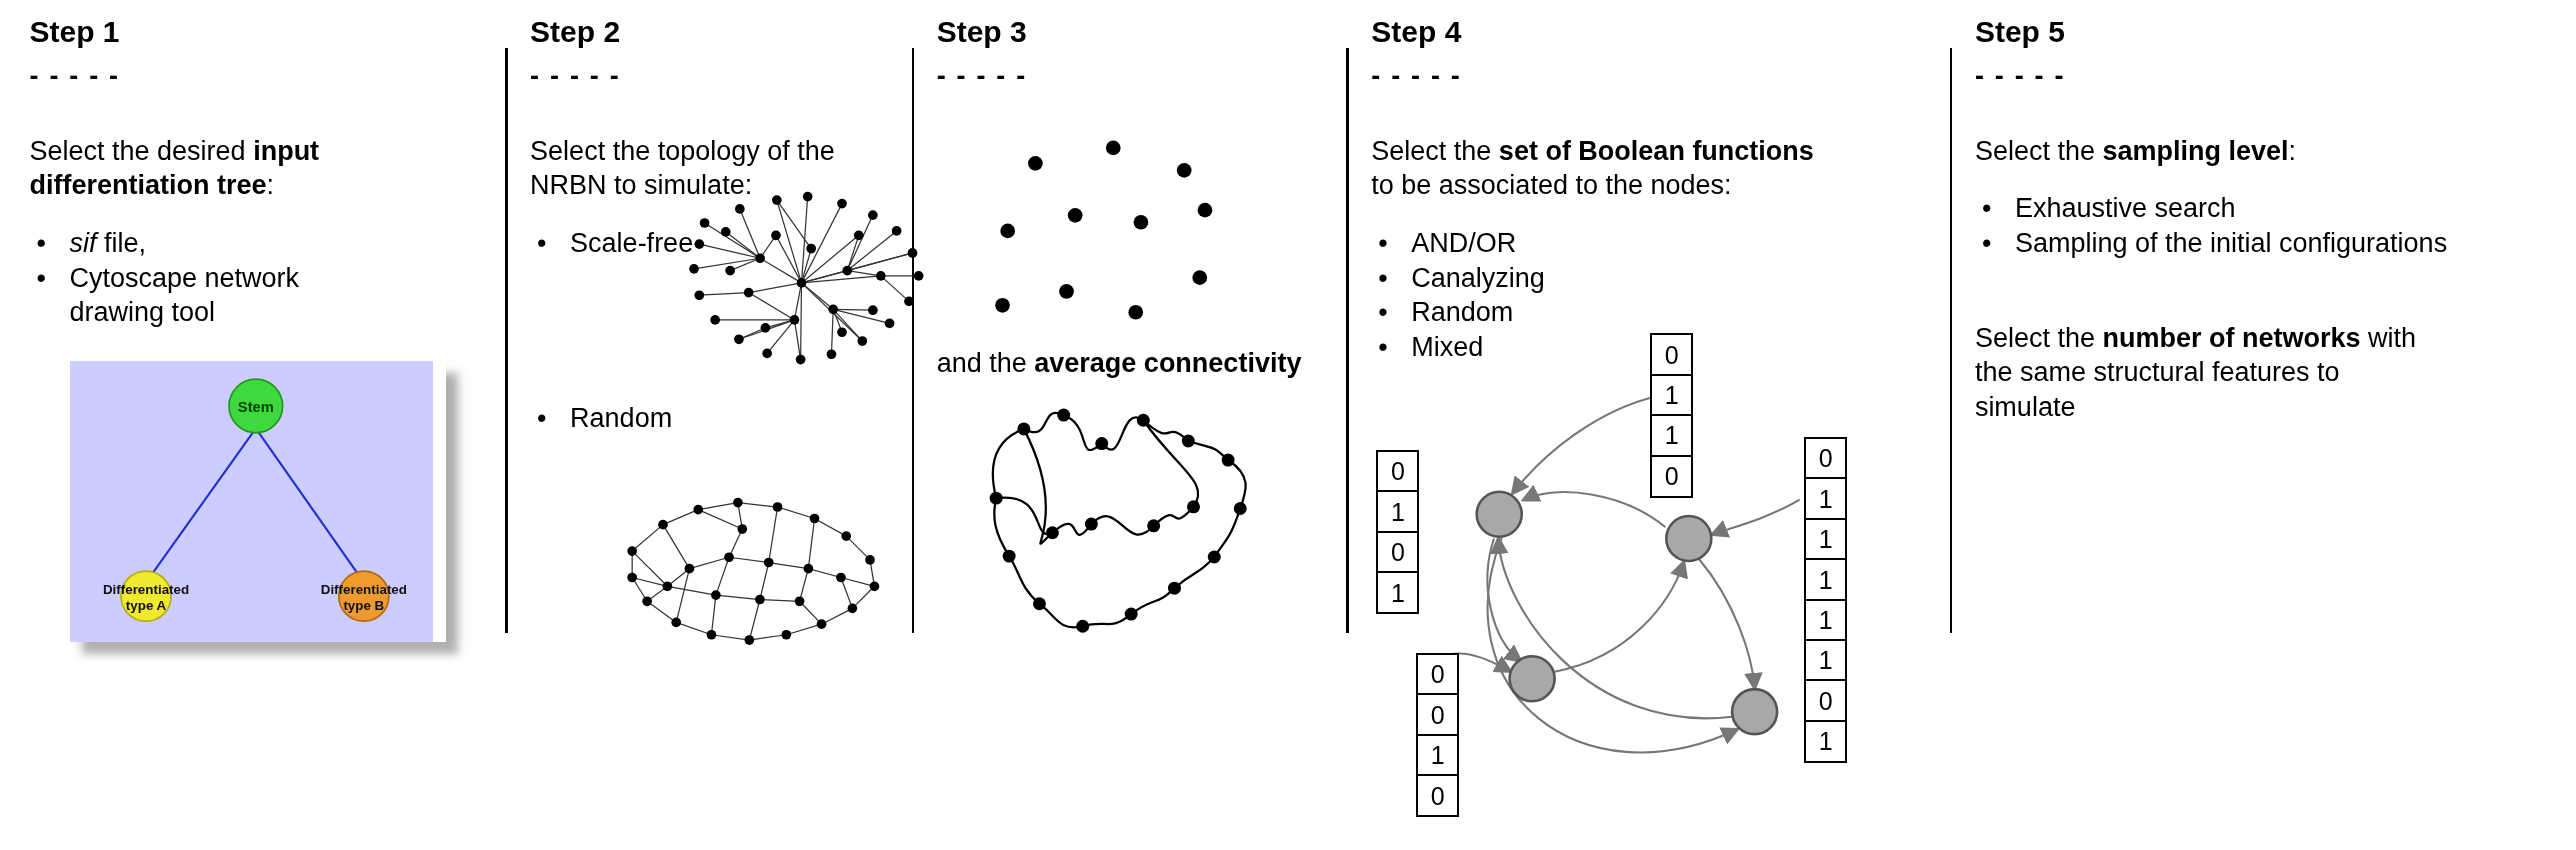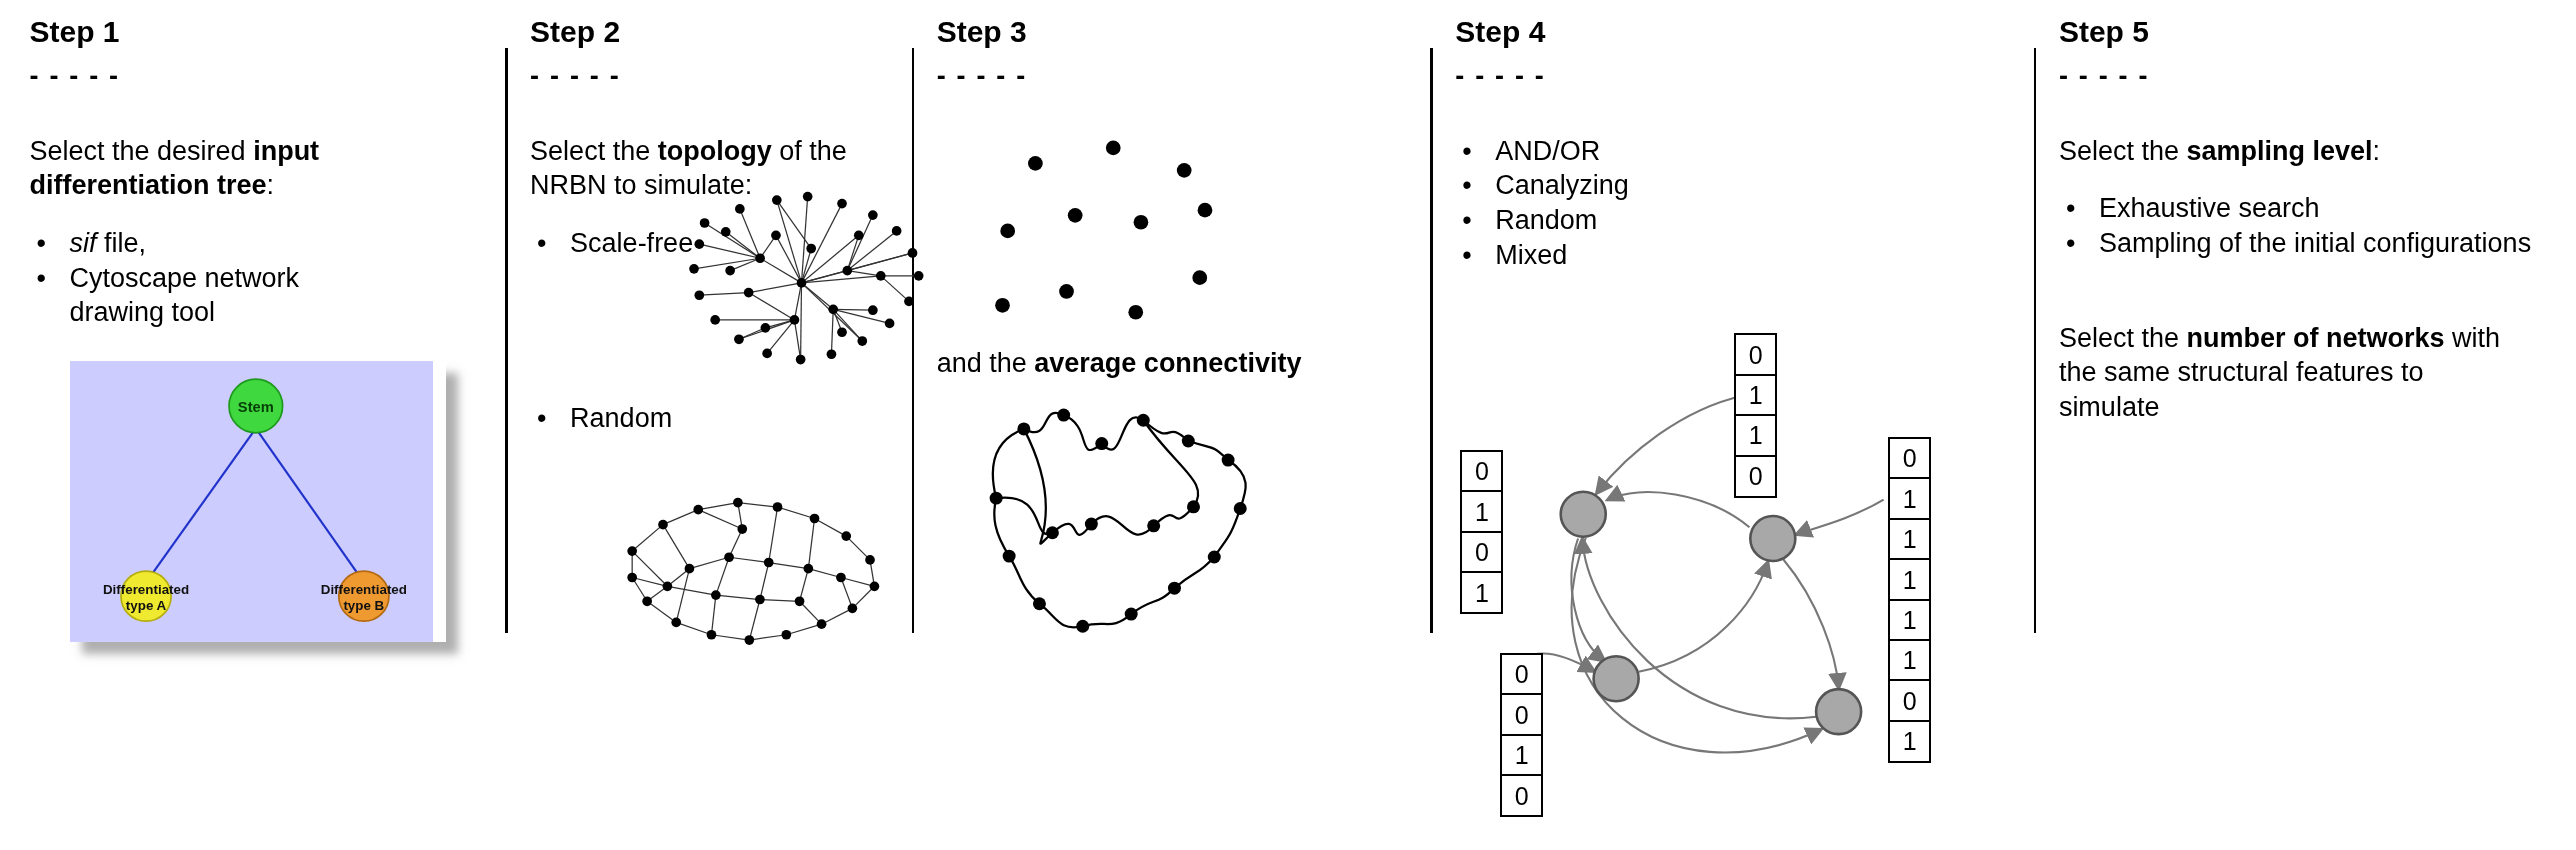--- a/index.html
+++ b/index.html
@@ -1,20 +1,20 @@
 <!DOCTYPE html>
 <html style="font-size:14px"><head>
 <meta charset="utf-8">
 <style>
   *{box-sizing:border-box;margin:0;padding:0}
   html,body{width:2576px;height:851px;overflow:hidden;background:#ffffff}
   body{font-family:"Liberation Sans",sans-serif;color:#000;font-size:27px;line-height:1.29}
   .figure{display:flex;padding:13px 0 0 7px;position:relative;height:100%}
   .col{position:relative;padding:0 7px 0 22.5px;flex:none}
-  .col-1{width:498px}.col-2{width:404px}.col-3{width:516px}.col-4{width:601px}.col-5{width:519px}
+  .col-1{width:498px}.col-2{width:404px}.col-3{width:432px}.col-4{width:601px}.col-5{width:519px}
   .divider{flex:none;width:2.6px;height:585px;margin-top:35px;background:#000}
   .step-title{font-size:30px;font-weight:bold;margin:0 0 7px}
   .dashes{font-weight:bold;letter-spacing:1.7px;margin:0 0 40px}
   .lead{margin:0 0 22.5px}
   .lead2{margin:13px 0 0}
   .col-2 .lead{max-width:415px}
   .col-4 .lead{max-width:454px}
   .bullets{list-style:none}
   .bullets li{display:flex}
   .marker{width:40px;flex:none;padding-left:7px}
@@ -74,21 +74,21 @@
         <text x="340" y="288" text-anchor="middle" class="type-label" fill="#111111">type B</text>
       </svg>
     </div>
   </section>
 
   <div class="divider"></div>
 
   <section class="col col-2">
     <h2 class="step-title">Step 2</h2>
     <div class="dashes">- - - - -</div>
-    <p class="lead"><span>Select the </span><span style="font-weight: bold;">topology</span><span> of the NRBN to simulate:</span></p>
+    <p class="lead"><span>Select the </span><span style="font-weight: normal;">topology</span><span> of the NRBN to simulate:</span></p>
     <ul class="bullets">
       <li>
         <span class="marker">•</span>
         <span class="btext"><span>Scale-free</span></span>
       </li>
       <li class="random-item">
         <span class="marker">•</span>
         <span class="btext"><span>Random</span></span>
       </li>
     </ul>
@@ -305,20 +305,21 @@
         <circle cx="95" cy="158" r="7.5" fill="#000000"></circle>
         <circle cx="258" cy="128" r="7.5" fill="#000000"></circle>
       </svg>
   </section>
 
   <div class="divider"></div>
 
   <section class="col col-4">
     <h2 class="step-title">Step 4</h2>
     <div class="dashes">- - - - -</div>
+    <p class="lead"><span>Select the </span><span style="font-weight: bold;">set of Boolean functions</span><span> to be associated to the nodes:</span></p>
     <ul class="bullets">
       <li>
         <span class="marker">•</span>
         <span class="btext"><span>AND/OR</span></span>
       </li>
       <li>
         <span class="marker">•</span>
         <span class="btext"><span>Canalyzing</span></span>
       </li>
       <li>

